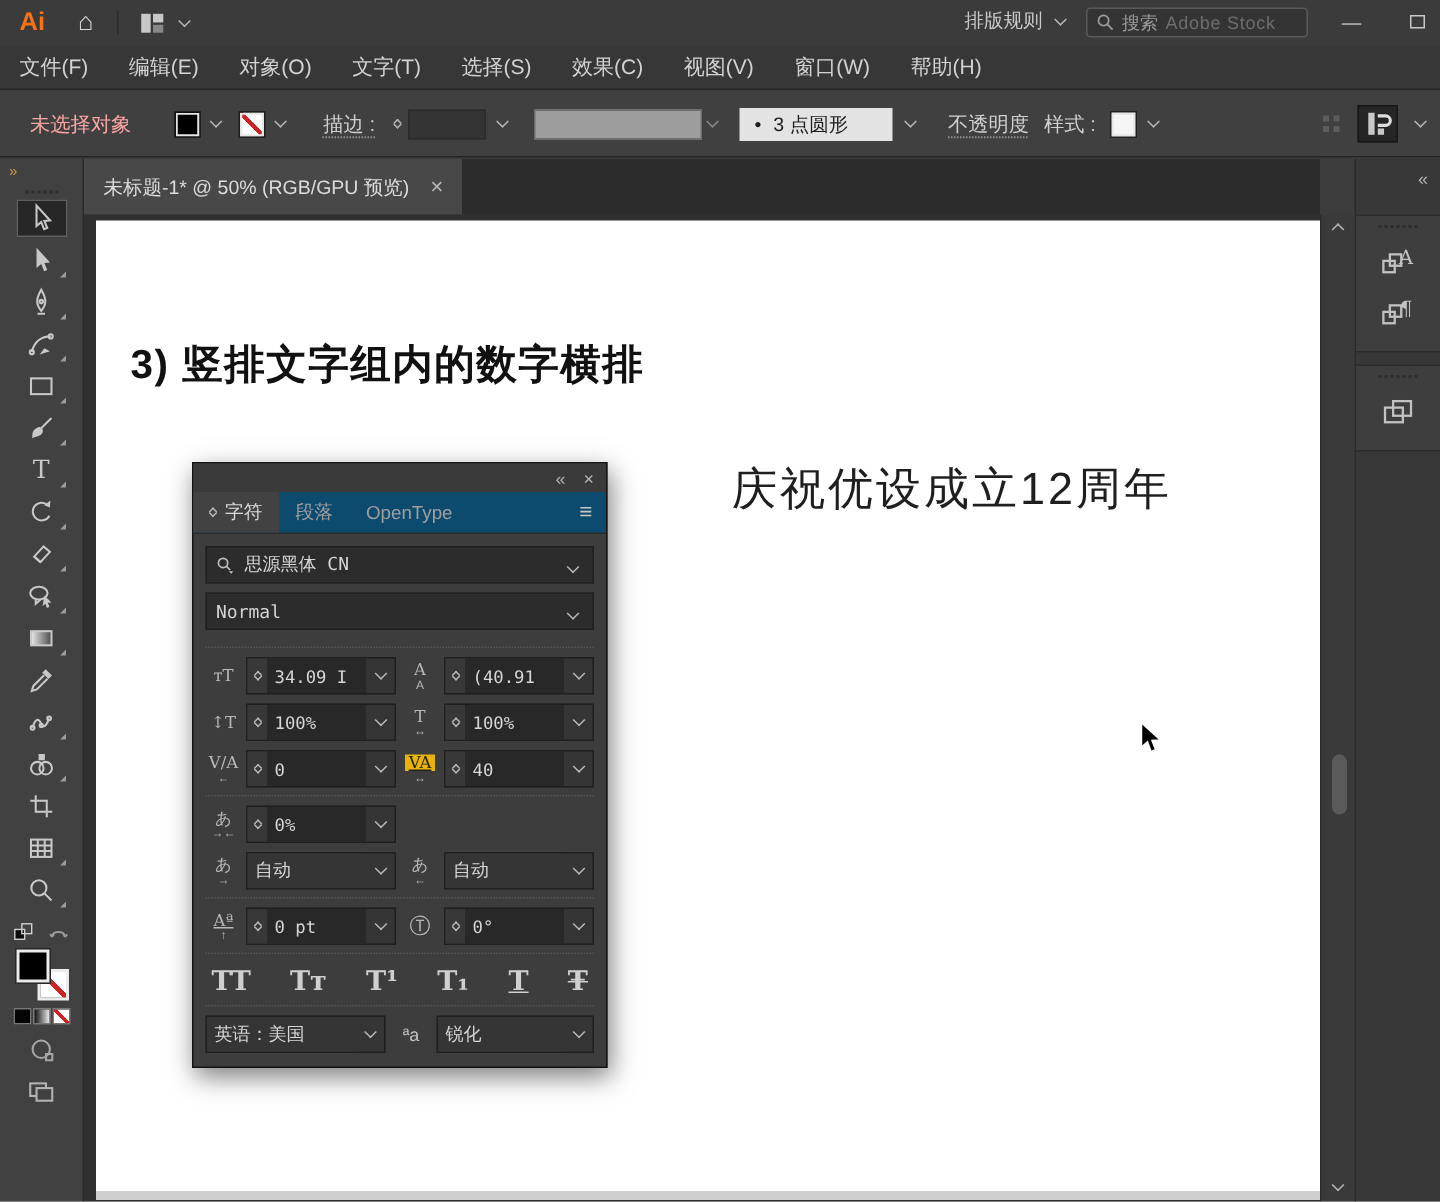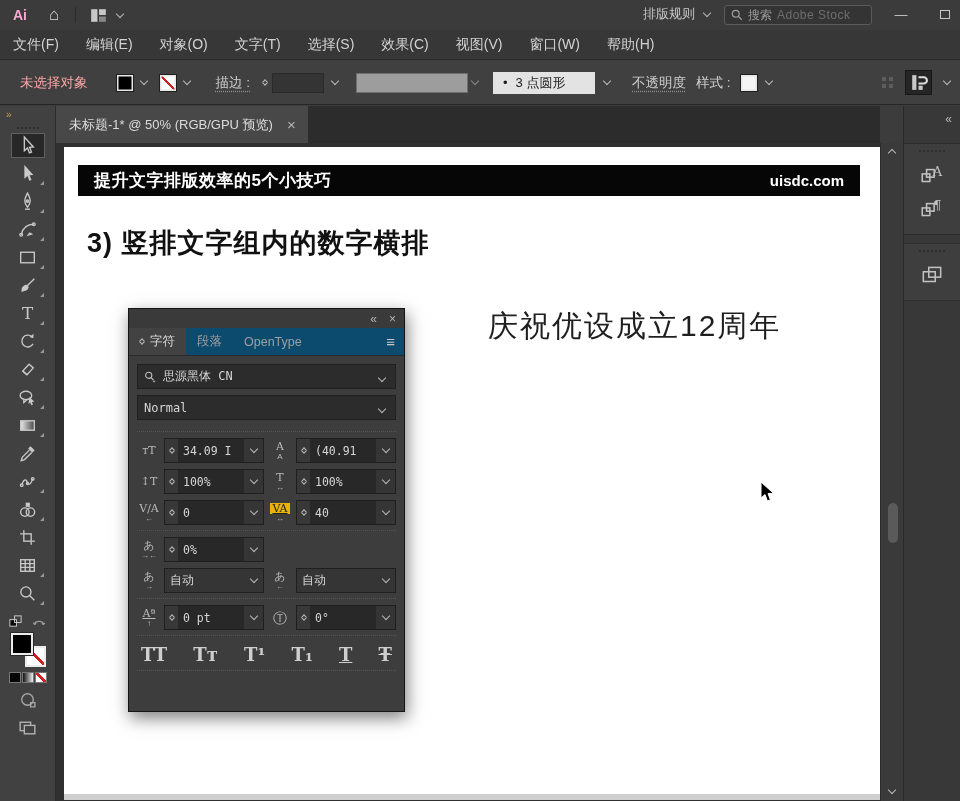--- a/index.html
+++ b/index.html
@@ -9,21 +9,21 @@
 
   
   .cv, .cvu { display:inline-block; width:6px; height:6px; border-right:1.4px solid #b9b9b9; border-bottom:1.4px solid #b9b9b9; }
   .cv  { transform:rotate(45deg); margin-top:-3px; }
   .cvu { transform:rotate(-135deg); margin-bottom:-3px; }
   .cv.sm, .cvu.sm { width:4px; height:4px; border-width:1.2px; }
   .cv.dim { border-color:#8a8a8a; }
 
   
   #titlebar { left:0; top:0; width:960px; height:30px; background:#3b3b3b; display:flex; align-items:center; }
-  #ai-logo { color:#f9a8d4; font-weight:bold; font-size:14px; margin-left:13px; letter-spacing:0; }
+  #ai-logo { color:#f97316; font-weight:bold; font-size:17px; margin-left:13px; letter-spacing:0; }
   #home-ic { color:#d8d8d8; font-size:17px; margin-left:22px; }
   .vsep { width:1px; height:16px; background:#2c2c2c; margin:0 12px 0 16px; }
   .tb-right { margin-left:auto; display:flex; align-items:flex-start; gap:14px; }
   #ws-menu { color:#c9c9c9; font-size:13px; display:flex; gap:9px; align-items:center; }
   #searchbox { width:148px; height:20px; border:1px solid #5a5a5a; border-radius:3px; background:#343434; display:flex; align-items:center; padding:0 6px; gap:5px; }
   #searchbox .ph1 { color:#9b9b9b; font-size:12px; }
   #searchbox .ph2 { color:#6e6e6e; font-size:12px; letter-spacing:.5px; }
   .winbtn { width:30px; height:18px; display:flex; align-items:center; justify-content:center; color:#c9c9c9; }
   #btn-max span { width:10px; height:9px; border:1.4px solid #c9c9c9; display:inline-block; }
 
@@ -377,24 +377,20 @@
     <div id="tabbar">
       <div id="doctab">
         <span class="tlabel">未标题-1* @ 50% (RGB/GPU 预览)</span>
         <span class="tclose">×</span>
       </div>
     </div>
 
     <div id="canvas">
       <div id="artboard"></div>
 
-      <div id="banner">
-        <span class="bt">提升文字排版效率的5个小技巧</span>
-        <span class="bs">uisdc.com</span>
-      </div>
       <div id="heading">3) 竖排文字组内的数字横排</div>
       <div id="sampletext">庆祝优设成立12周年</div>
 
       <div id="charpanel">
         <div id="cp-title">
           <span>«</span>
           <span>×</span>
         </div>
         <div id="cp-tabs">
           <span class="cp-tab active">
@@ -593,20 +589,35 @@
             <span>TT</span>
             <span>Tᴛ</span>
             <span>T¹</span>
             <span>T₁</span>
             <span class="u">T</span>
             <span class="st">Ŧ</span>
           </div>
 
           <div class="sep"></div>
 
+          <div id="langrow">
+            <span class="fbox" style="width:120px;">
+                <span class="v plain">英语：美国</span>
+                <span class="dd">
+                  <i class="cv"></i>
+                </span>
+              </span>
+            <span id="aalabel">ªa</span>
+            <span class="fbox" style="flex:1;">
+                <span class="v plain">锐化</span>
+                <span class="dd">
+                  <i class="cv"></i>
+                </span>
+              </span>
+          </div>
         </div>
       </div>
 
       <svg id="cursor" width="16" height="22" viewBox="0 0 16 22">
         <path d="M1 1 L1 17 L5 13.5 L7.4 20 L10.4 18.8 L8 12.6 L13.5 12.3 Z" fill="#000" stroke="#fff" stroke-width="1"></path>
       </svg>
 
       <div id="hstrip"></div>
     </div>
   </div>

